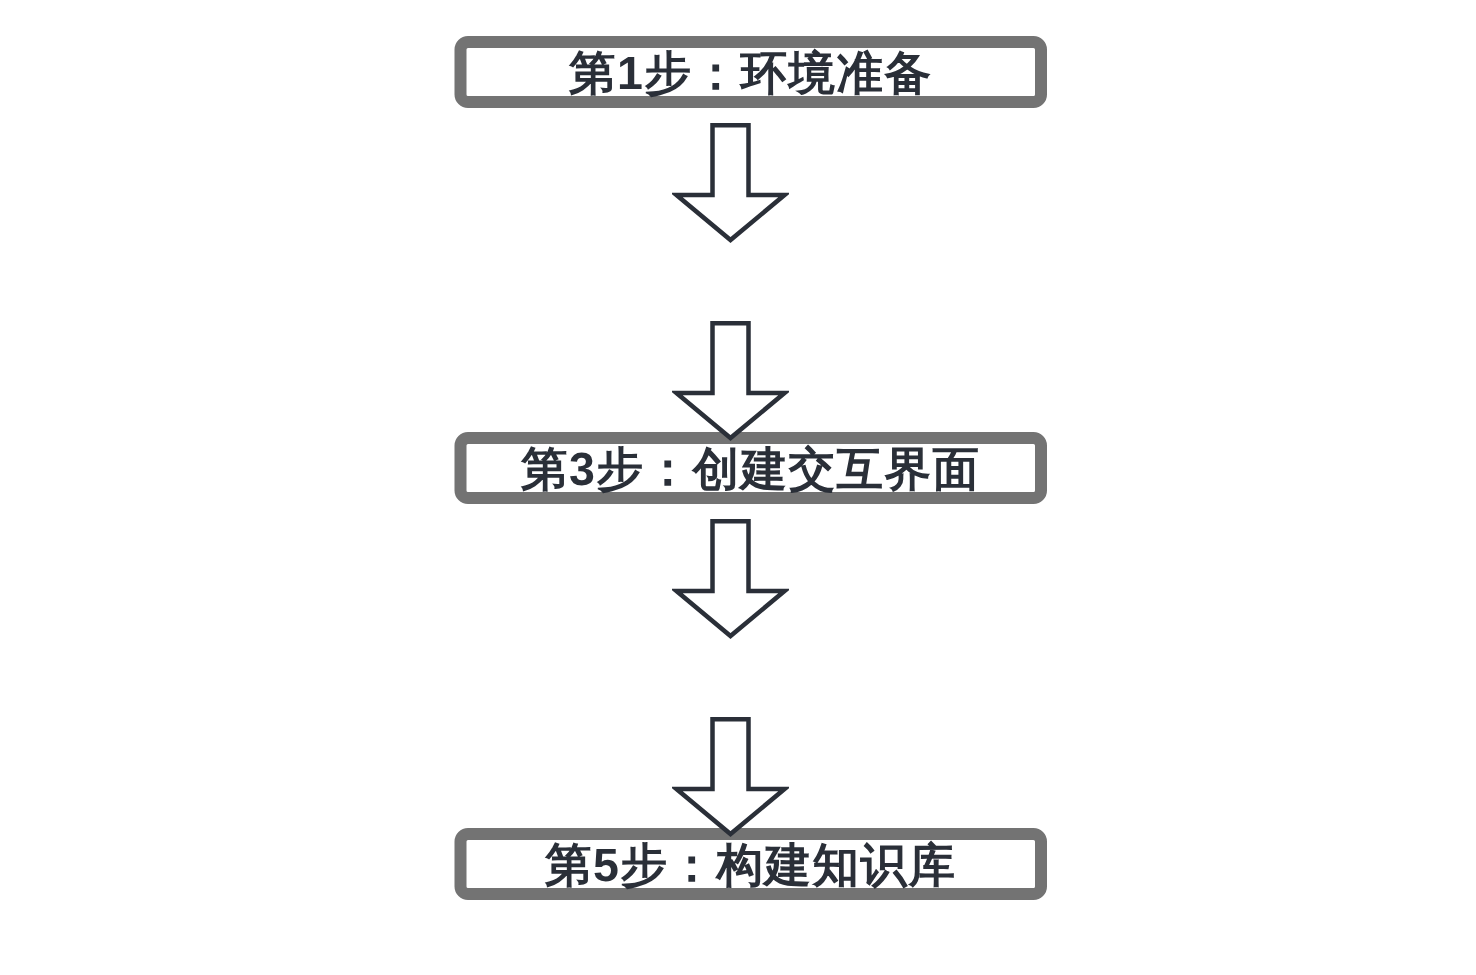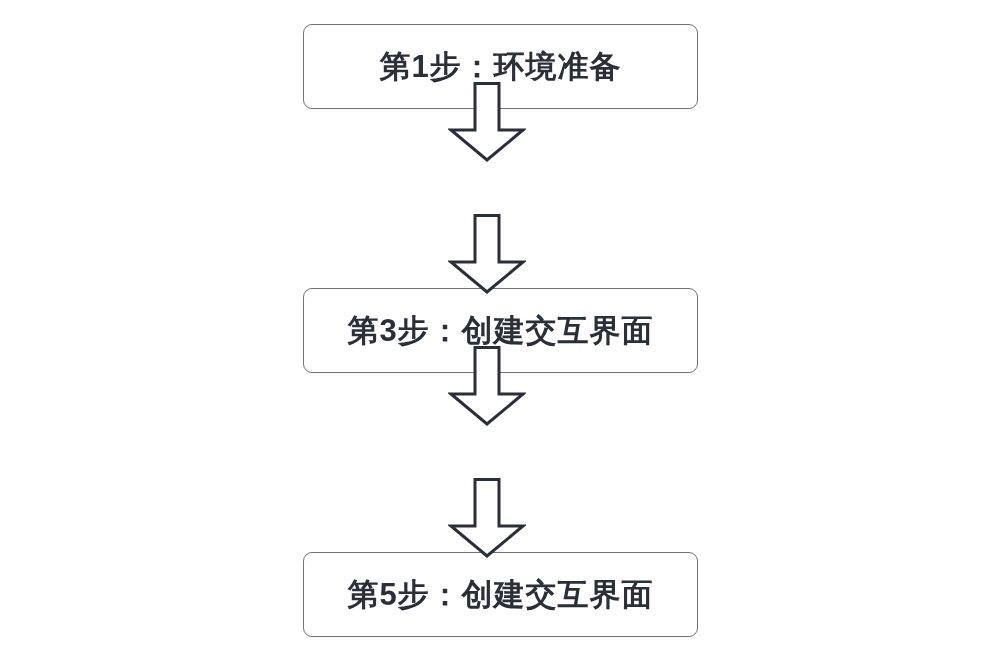--- a/index.html
+++ b/index.html
@@ -12,24 +12,24 @@
     width: 984px;
     height: 650px;
     background: #ffffff;
     overflow: hidden;
     font-family: "Liberation Sans", sans-serif;
   }
   .node {
     position: absolute;
     left: 303px;
     width: 395px;
-    height: 85px;
+    height: 48px;
     box-sizing: border-box;
     background: #ffffff;
-    border: 1px solid #737373;
+    border: 8px solid #737373;
     border-radius: 9px;
     display: flex;
     align-items: center;
     justify-content: center;
     z-index: 1;
   }
   .node-label {
     color: #2a2f38;
     font-size: 31px;
     font-weight: bold;
@@ -77,16 +77,16 @@
   <svg class="flow-arrow" style="top:346px" viewBox="0 0 78 80" aria-hidden="true">
     <path d="M 27 1.5 L 51 1.5 L 51 48 L 75 48 L 39 78 L 3 48 L 27 48 Z"></path>
   </svg>
 
 
   <svg class="flow-arrow" style="top:478px" viewBox="0 0 78 80" aria-hidden="true">
     <path d="M 27 1.5 L 51 1.5 L 51 48 L 75 48 L 39 78 L 3 48 L 27 48 Z"></path>
   </svg>
 
   <div class="node" style="top:552px">
-    <span class="node-label">第5步：创建交互界面</span>
+    <span class="node-label">第5步：构建知识库</span>
   </div>
 
 </div>
 
 </body></html>

